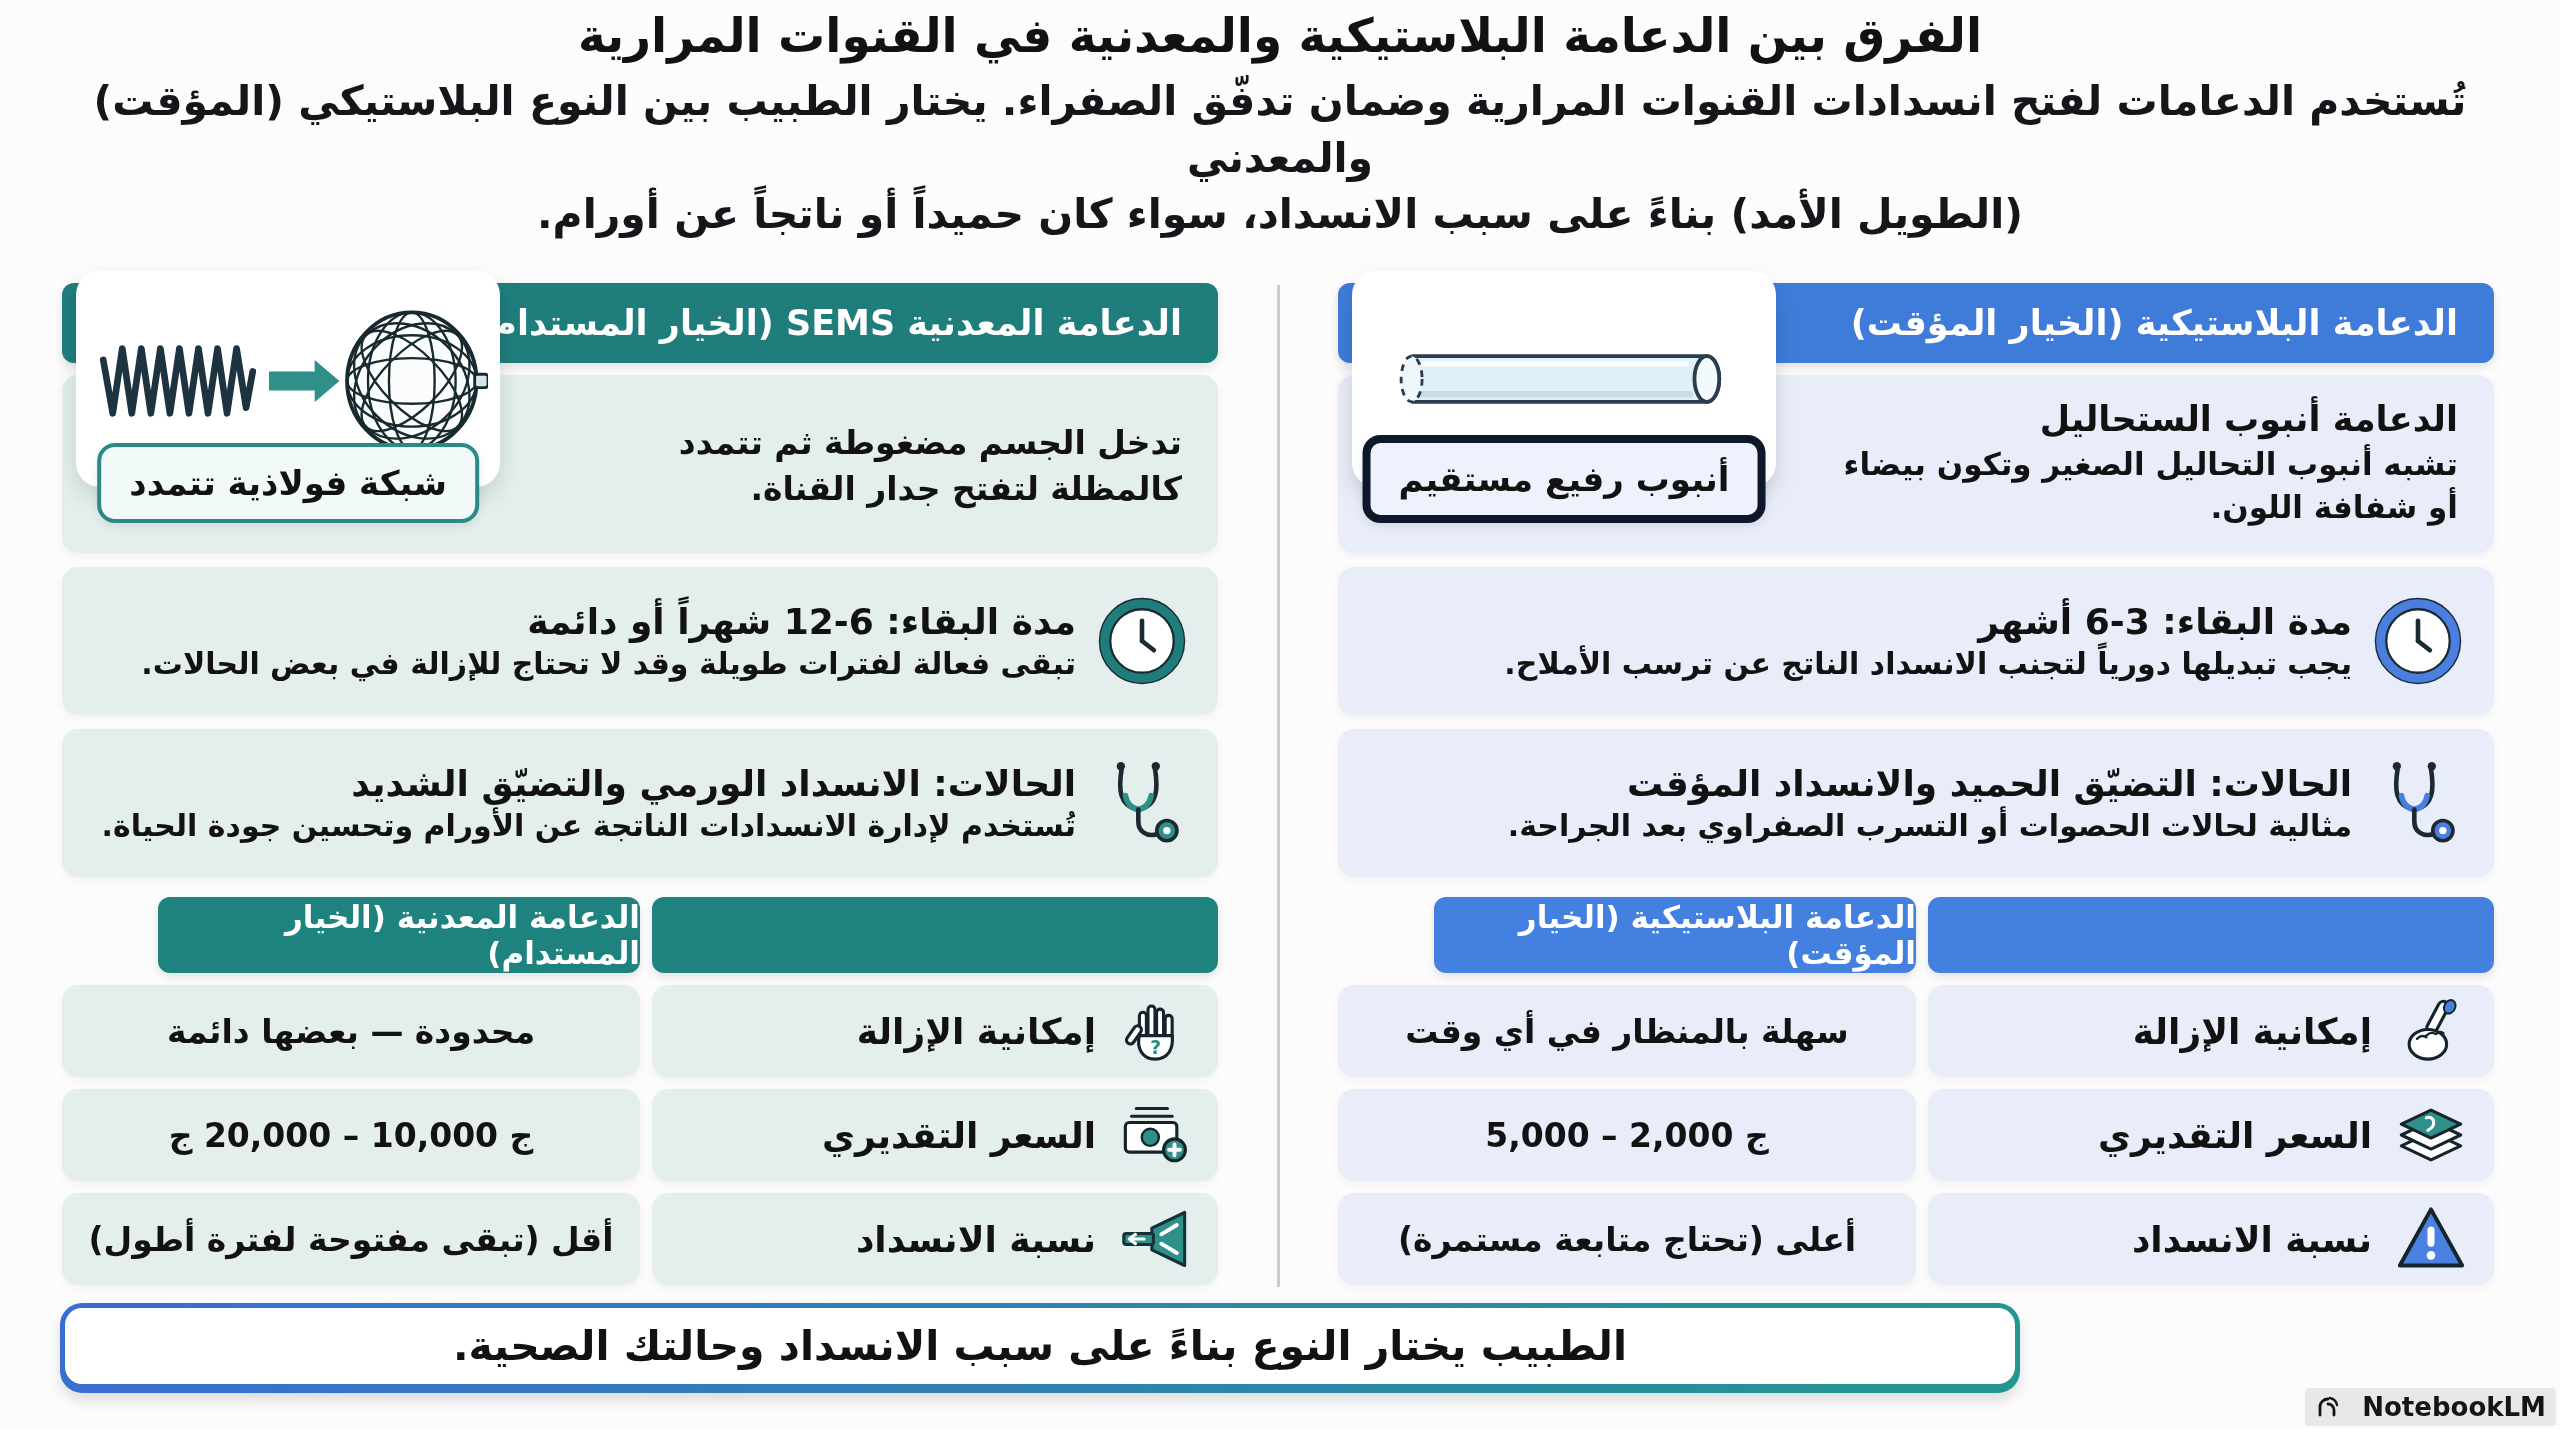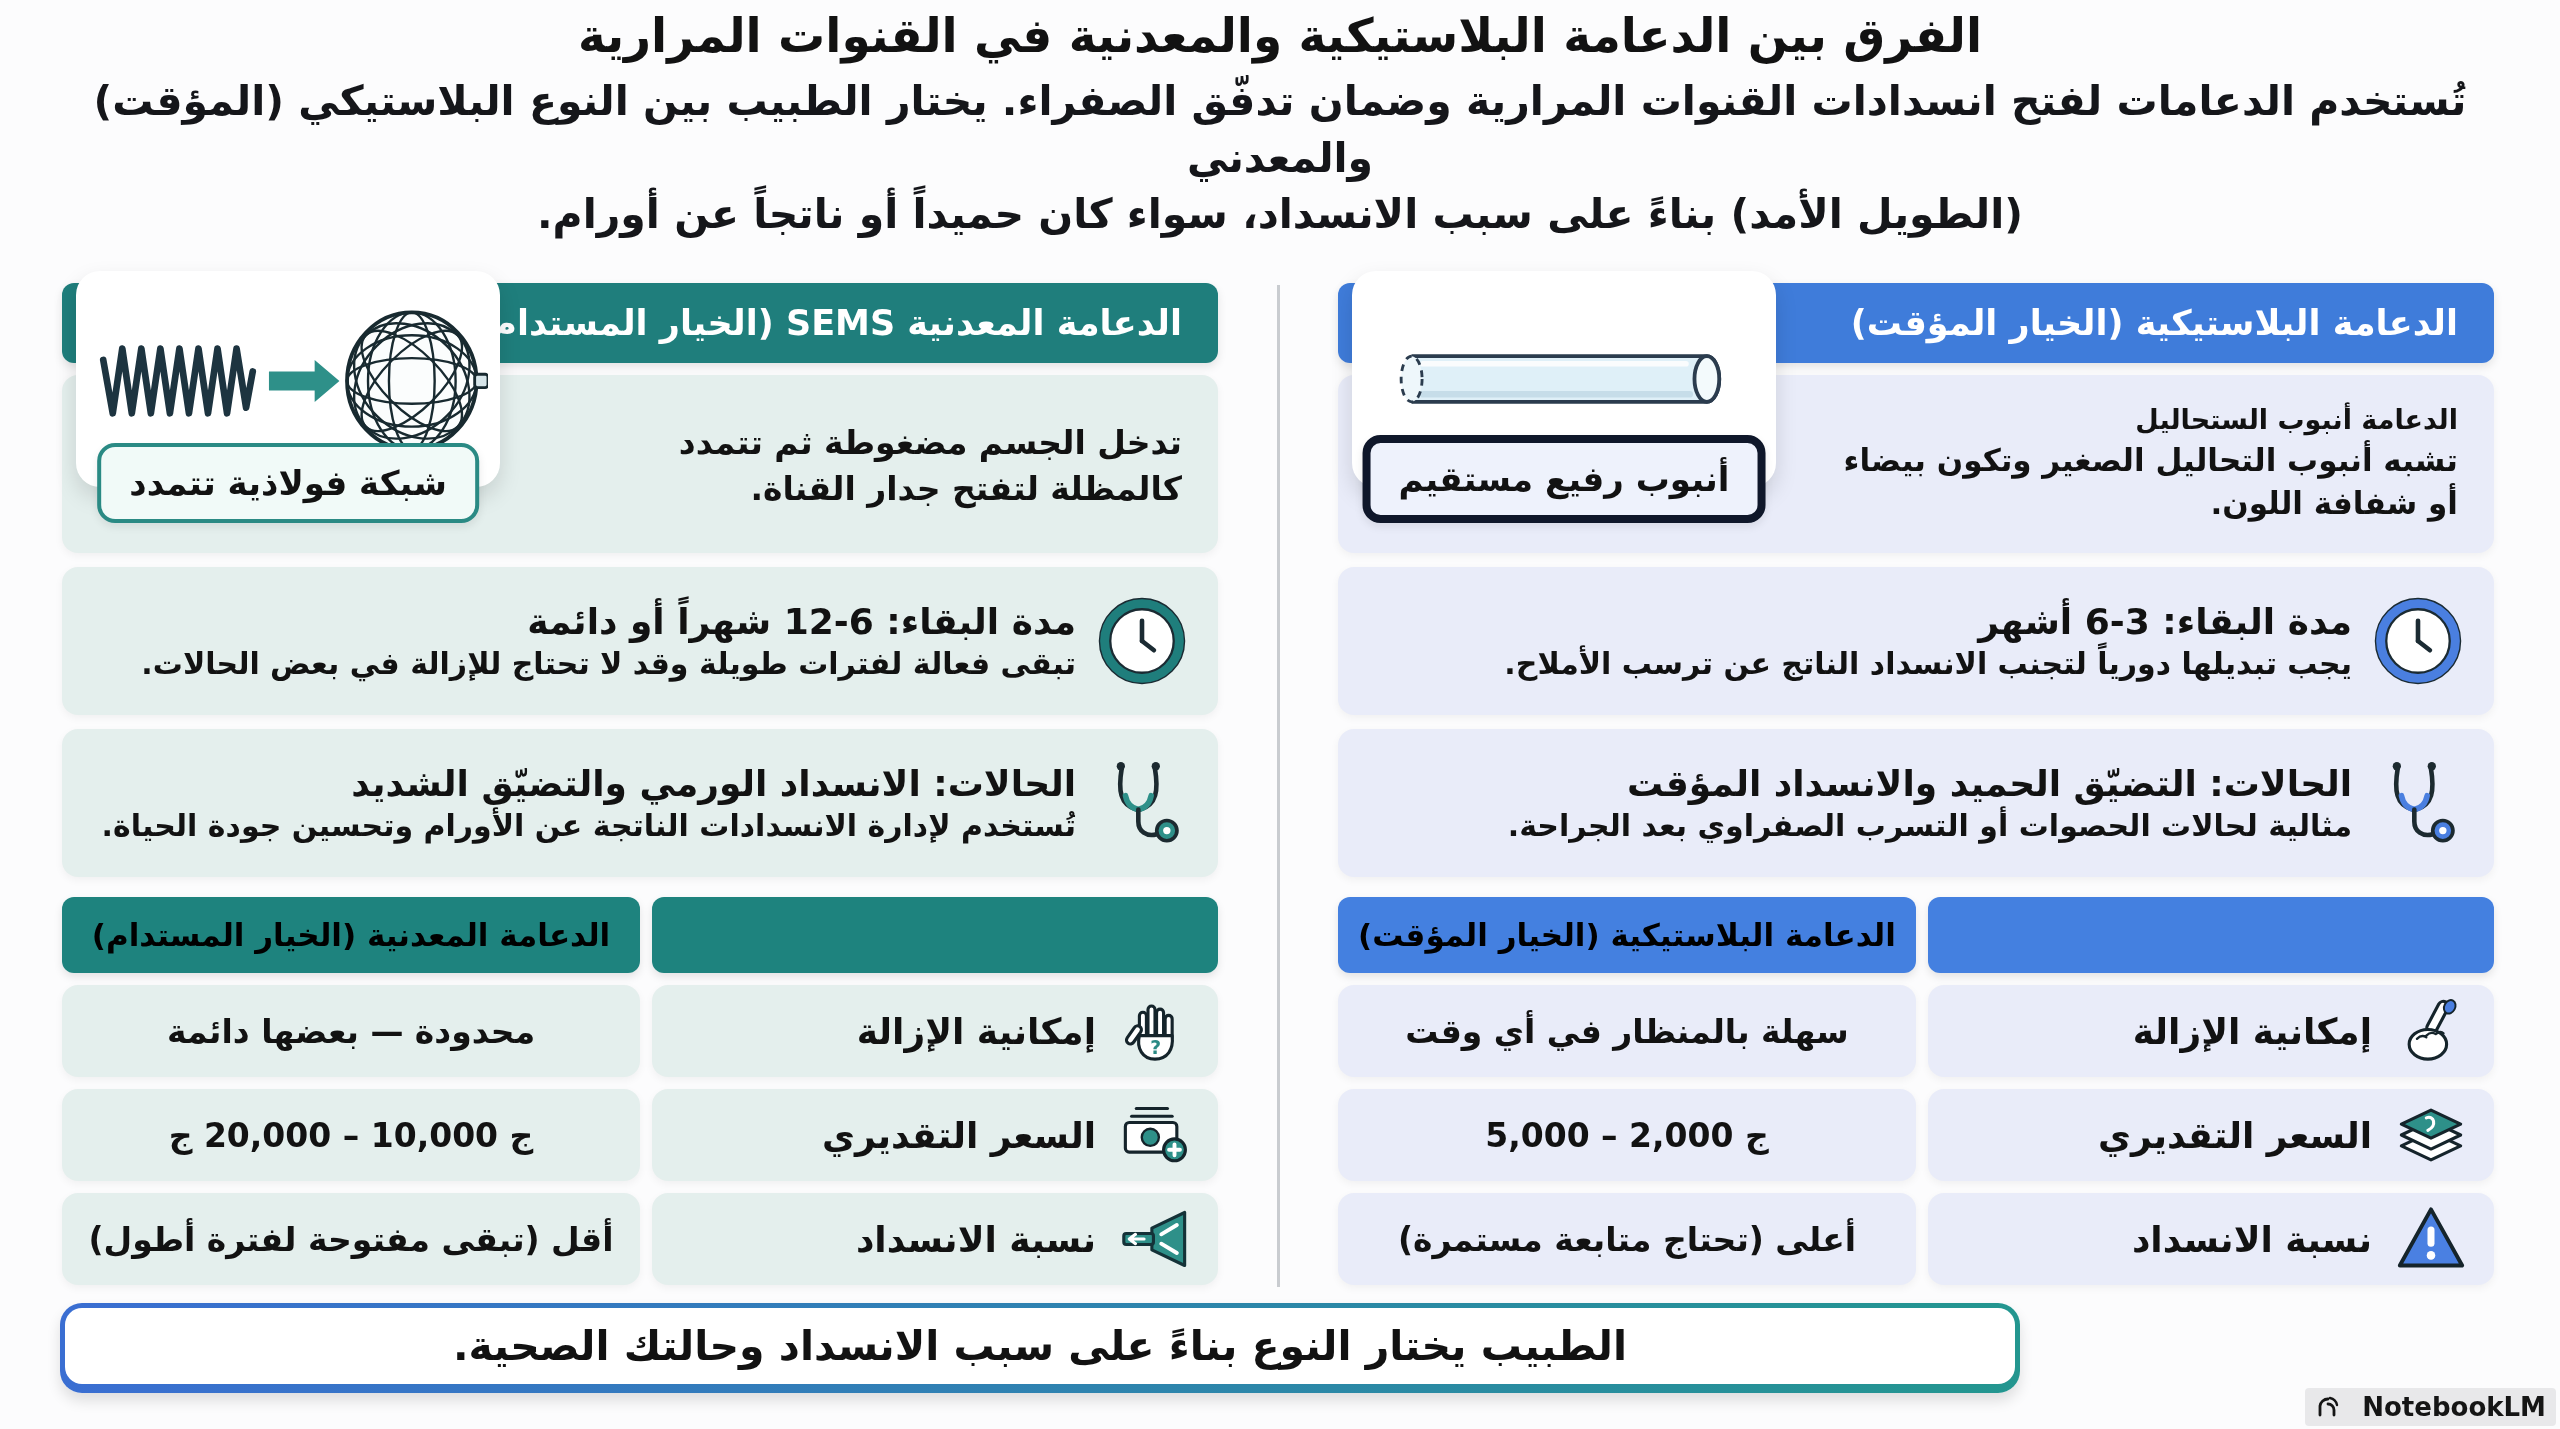--- a/index.html
+++ b/index.html
@@ -25,21 +25,21 @@
     box-shadow:0 4px 10px rgba(0,0,0,.10); }
   .metal .col-header{ background:#1f7e7c; }
   .plastic .col-header{ background:#3f7cda; }
 
   .box{ border-radius:16px; box-shadow:0 3px 8px rgba(0,0,0,.05); }
   .metal .box{ background:#e4efed; }
   .plastic .box{ background:#e9ecf9; }
 
   .desc-box{ margin-top:12px; height:178px; display:flex; flex-direction:column;
     justify-content:center; padding:10px 36px 10px 480px; text-align:right; }
-  .desc-title{ font-size:27px; font-weight:800; }
+  .desc-title{ font-size:35px; font-weight:800; }
   .desc-text{ font-size:31px; font-weight:600; line-height:1.38; margin-top:4px; }
   .metal .desc-text{ font-size:33px; font-weight:700; }
 
   .icon-box{ margin-top:14px; height:148px; display:flex; align-items:center;
     padding:0 30px; gap:20px; }
   .icon-box .txt{ text-align:right; }
   .feature-title{ font-size:36px; font-weight:800; }
   .feature-text{ font-size:30px; font-weight:600; margin-top:4px; }
   .big-icon{ width:92px; height:92px; flex:0 0 92px; }
 
@@ -50,22 +50,22 @@
   .illus-caption{ position:absolute; bottom:-36px; left:50%; transform:translateX(-50%);
     white-space:nowrap; font-size:34px; font-weight:800; padding:16px 28px;
     border-radius:18px; box-shadow:0 4px 8px rgba(0,0,0,.08); }
   .metal .illus-caption{ border:4px solid #2a8a84; background:#f1faf8; }
   .plastic .illus-caption{ border:8px solid #0f172a; background:#eef2fc; }
 
   
   .t-header{ margin-top:20px; display:flex; gap:12px; height:76px; }
   .t-header .cell{ border-radius:12px; box-shadow:0 4px 8px rgba(0,0,0,.10); }
   .t-header .label-side{ width:566px; }
-  .t-header .value-side{ width:578px; display:flex; align-items:center; justify-content:center;
-    color:#000000; font-size:31px; font-weight:800; }
+  .t-header .value-side{ width:482px; display:flex; align-items:center; justify-content:center;
+    color:#ffffff; font-size:31px; font-weight:800; }
   .metal .t-header .cell{ background:#1e837e; }
   .plastic .t-header .cell{ background:#4480e0; }
 
   .t-row{ margin-top:12px; display:flex; gap:12px; height:92px; }
   .t-row .label-cell{ width:566px; display:flex; align-items:center; gap:20px;
     padding-right:24px; }
   .t-row .value-cell{ width:578px; display:flex; align-items:center; justify-content:center;
     font-size:33px; font-weight:700; text-align:center; padding:0 14px; }
   .row-label{ font-size:36px; font-weight:800; }
   .row-icon{ width:78px; height:78px; flex:0 0 78px; }

